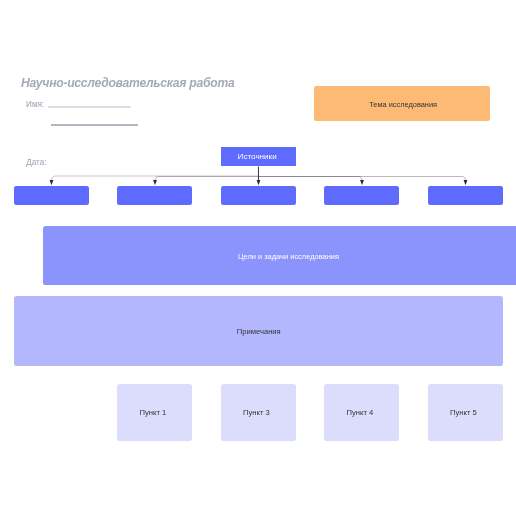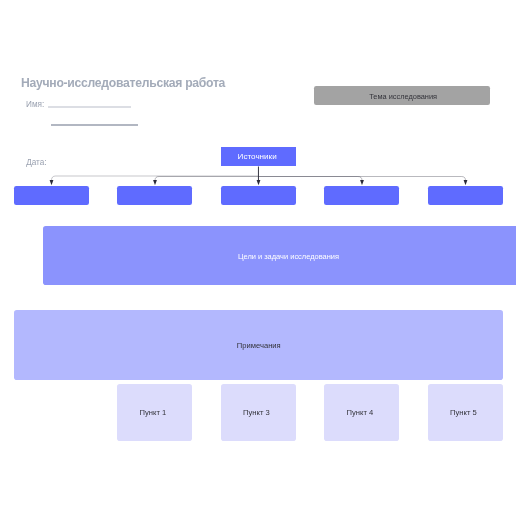--- a/index.html
+++ b/index.html
@@ -10,38 +10,38 @@
     font-family:"Liberation Sans", sans-serif;
     overflow:hidden;
     position:relative;
     -webkit-font-smoothing:antialiased;
   }
   .page { position:absolute; left:0; top:0; width:516px; height:516px; background:#ffffff;
           will-change:transform; }
 
   
   .title { position:absolute; left:21px; top:76px; font-size:12.2px; font-weight:bold;
-           color:#a3abb9; letter-spacing:-0.28px; white-space:nowrap; }
+           color:#a3abb9; letter-spacing:-0.28px; white-space:nowrap;font-style:italic; }
   .field-label { position:absolute; font-size:8.2px; color:#9aa1b0; white-space:nowrap; }
   .fld-name  { left:26px;   top:99.9px; }
   .fld-date  { left:26.2px; top:118.2px;margin-top:40px; }
   .rule { position:absolute; height:1.7px; }
   .rule-name { left:47.7px; top:105.9px; width:83.7px; background:#dcdee4; }
   .rule-date { left:51.4px; top:123.9px; width:86.2px; background:#b2b7c2; }
 
   
-  .topic-box { position:absolute; left:313.6px; top:86.3px; width:176.3px; height:19px;
-               background:#a3a3a3; border-radius:2.2px; }
+  .topic-box { position:absolute; left:313.6px; top:86.3px; width:176.3px; height:35px;
+               background:#fdba74; border-radius:2.2px; }
   .src-box   { position:absolute; left:220.9px; top:147.1px; width:74.9px; height:19.4px;
                background:#5f6bff; border-radius:0;text-align:right; }
   .row-box   { position:absolute; top:185.5px; width:75.1px; height:19.9px;
                background:#5f6bff; border-radius:2.2px; }
   .wide      { position:absolute; left:13.6px; width:489.6px; border-radius:2.8px; }
   .goals     { top:226.2px; height:59px; background:#8b93fd;margin-left:29px; }
-  .notes     { top:310px; height:69.5px; background:#b3b8fe; }
+  .notes     { top:296px; height:69.5px; background:#b3b8fe; }
   .item-box  { position:absolute; top:383.6px; width:75.1px; height:57.3px;
                background:#dcdcfc; border-radius:2.8px; }
 
   
   .ctr { display:flex; align-items:center; justify-content:center; height:100%; }
   .topic-box .ctr { transform:translate(1.4px, 1.1px); }
   .src-box   .ctr { transform:translate(-1.2px, 0.3px); }
   .goals     .ctr { transform:translate(1.1px, 1.3px); }
   .notes     .ctr { transform:translate(0.4px, 0.6px); }
   .item-box  .ctr { transform:translate(-1.7px, 0.2px); }

